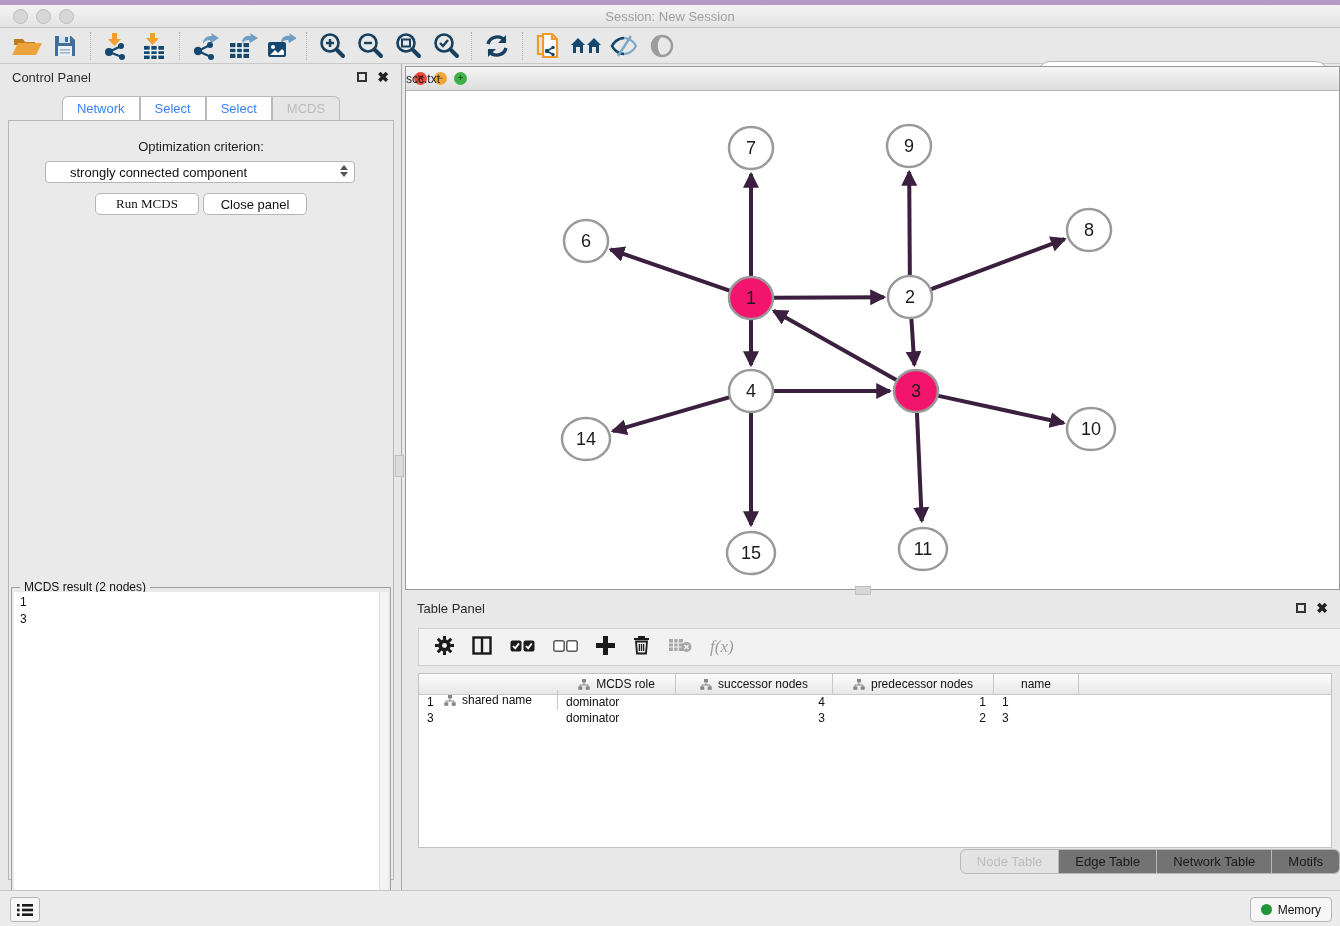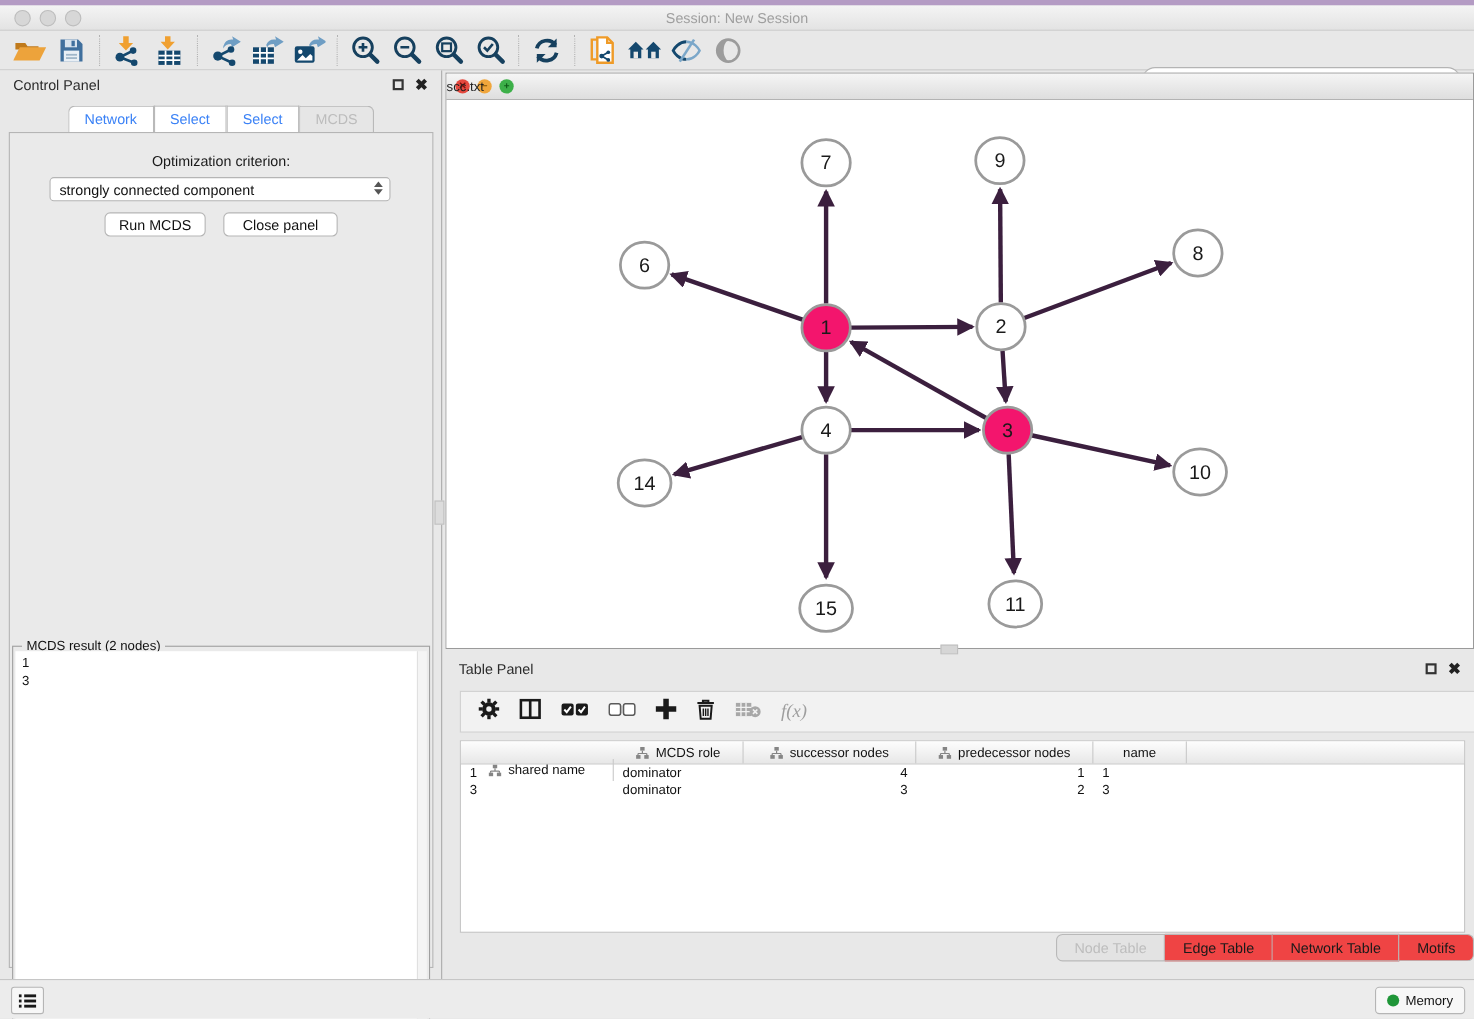--- a/index.html
+++ b/index.html
@@ -24,21 +24,21 @@
   .panel-header { height:26px; display:flex; align-items:center; padding:0 12px; font-size:13px; color:#2b2b2b; }
   .panel-header .spacer { flex:1; }
   .float-icon { width:10px; height:10px; border:2px solid #333; display:inline-block; margin-right:10px; }
   .close-x { font-size:14px; font-weight:bold; color:#222; line-height:1; }
   #cp-tabs { position:absolute; left:0; top:32px; width:402px; display:flex; justify-content:center; }
   .tab { font-size:13px; padding:4px 14px; background:#fff; border:1px solid #b9b9b9; border-bottom:none; color:#3b82f6; }
   .tab:first-child { border-radius:6px 0 0 0; }
   .tab.active-disabled { background:#e6e6e6; color:#bcbcbc; border-radius:0 6px 0 0; }
   #cp-body { position:absolute; left:8px; top:56px; width:386px; height:760px; border:1px solid #b5b5b5; background:#eaeaea; }
   #opt-label { position:absolute; left:0; top:18px; width:100%; text-align:center; font-size:13px; color:#1a1a1a; }
-  #criterion-select { position:absolute; left:36px; top:40px; width:310px; height:22px; background:#fff; border:1px solid #b5b5b5; border-radius:4px; display:flex; align-items:center; font-size:13px; color:#111; padding-left:8px; }
+  #criterion-select { position:absolute; left:36px; top:40px; width:310px; height:22px; background:#fff; border:1px solid #b5b5b5; border-radius:4px; display:flex; align-items:center; font-size:13px; color:#111; padding-left:24px; }
   .stepper { position:absolute; right:6px; top:3px; display:flex; flex-direction:column; gap:2px; }
   .tri-up { width:0; height:0; border-left:4px solid transparent; border-right:4px solid transparent; border-bottom:5px solid #555; }
   .tri-dn { width:0; height:0; border-left:4px solid transparent; border-right:4px solid transparent; border-top:5px solid #555; }
   .mac-btn { position:absolute; top:72px; height:22px; background:#fff; border:1px solid #b5b5b5; border-radius:5px; font-size:13px; color:#111; display:flex; align-items:center; justify-content:center; }
   #mcds-result { position:absolute; left:2px; top:428px; width:380px; height:378px; border:1px solid #9f9f9f; background:#eaeaea;margin-top:38px; }
   #mcds-legend { position:absolute; left:8px; top:-8px; background:#eaeaea; padding:0 4px; font-size:12px; color:#111; }
   #mcds-text { position:absolute; left:2px; top:4px; width:366px; height:370px; background:#fff; font-size:12px; line-height:17px; color:#111; padding:2px 0 0 6px; white-space:pre; }
   #mcds-scroll { position:absolute; right:2px; top:4px; width:9px; height:370px; background:#f4f4f4; border-left:1px solid #e0e0e0; }
 
   
@@ -56,21 +56,21 @@
 
   
   #table-panel { left:405px; top:595px; width:935px; height:295px; background:#e8e8e8; }
   #tp-toolbar { position:absolute; left:13px; top:33px; width:930px; height:38px; background:#f2f2f2; border:1px solid #cfcfcf; display:flex; align-items:center; gap:18px; padding-left:16px; }
   #node-table { position:absolute; left:13px; top:78px; width:914px; height:175px; background:#fff; border:1px solid #c2c2c2; }
   #nt-header { display:flex; height:21px; background:linear-gradient(#fdfdfd,#e7e7e7); border-bottom:1px solid #c9c9c9; }
   .nt-col { display:flex; align-items:center; justify-content:center; gap:6px; font-size:12px; color:#111; border-right:1px solid #c9c9c9; height:100%; }
   .nt-row { display:flex; height:16px; font-size:12px; color:#111; }
   .nt-cell { padding:0 8px; overflow:hidden; white-space:nowrap; }
   #tp-tabs { position:absolute; left:0; top:254px; width:935px; display:flex; justify-content:flex-end; }
-  .tp-tab { font-size:13px; padding:4px 16px; background:#ef4444; border:1px solid #b9b9b9; border-left:none; color:#1a1a1a; }
+  .tp-tab { font-size:13px; padding:4px 16px; background:#737373; border:1px solid #b9b9b9; border-left:none; color:#1a1a1a; }
   .tp-tab.first { border-left:1px solid #b9b9b9; border-radius:6px 0 0 6px; }
   .tp-tab.last { border-radius:0 6px 6px 0; }
   .tp-tab.active-disabled { background:#e3e3e3; color:#bdbdbd; }
 
   
   #status-bar { left:0; top:890px; width:1340px; height:36px; background:#ececec; border-top:1px solid #c6c6c6; }
   #status-left-btn { position:absolute; left:10px; top:6px; width:30px; height:25px; background:#f7f7f7; border:1px solid #b5b5b5; border-radius:3px; display:flex; align-items:center; justify-content:center; }
   #memory-btn { position:absolute; right:8px; top:6px; height:25px; background:#f7f7f7; border:1px solid #b5b5b5; border-radius:4px; display:flex; align-items:center; gap:6px; padding:0 10px; font-size:12px; color:#111; }
   #memory-dot { width:11px; height:11px; border-radius:50%; background:#1f9638; }
 
@@ -246,21 +246,21 @@
     </div>
     <div id="cp-body">
       <div id="opt-label">Optimization criterion:</div>
       <div id="criterion-select">
         <span>strongly connected component</span>
         <span class="stepper">
             <span class="tri-up"></span>
             <span class="tri-dn"></span>
           </span>
       </div>
-      <div class="mac-btn" style="left:86px; width:92px;">Run MCDS</div>
+      <div class="mac-btn" style="left:86px; width:104px;font-family:Liberation Serif, serif;">Run MCDS</div>
       <div class="mac-btn" style="left:194px; width:104px;">Close panel</div>
       <div id="mcds-result">
         <span id="mcds-legend">MCDS result (2 nodes)</span>
         <div id="mcds-text">1
 3</div>
         <div id="mcds-scroll"></div>
       </div>
     </div>
   </div>
 

